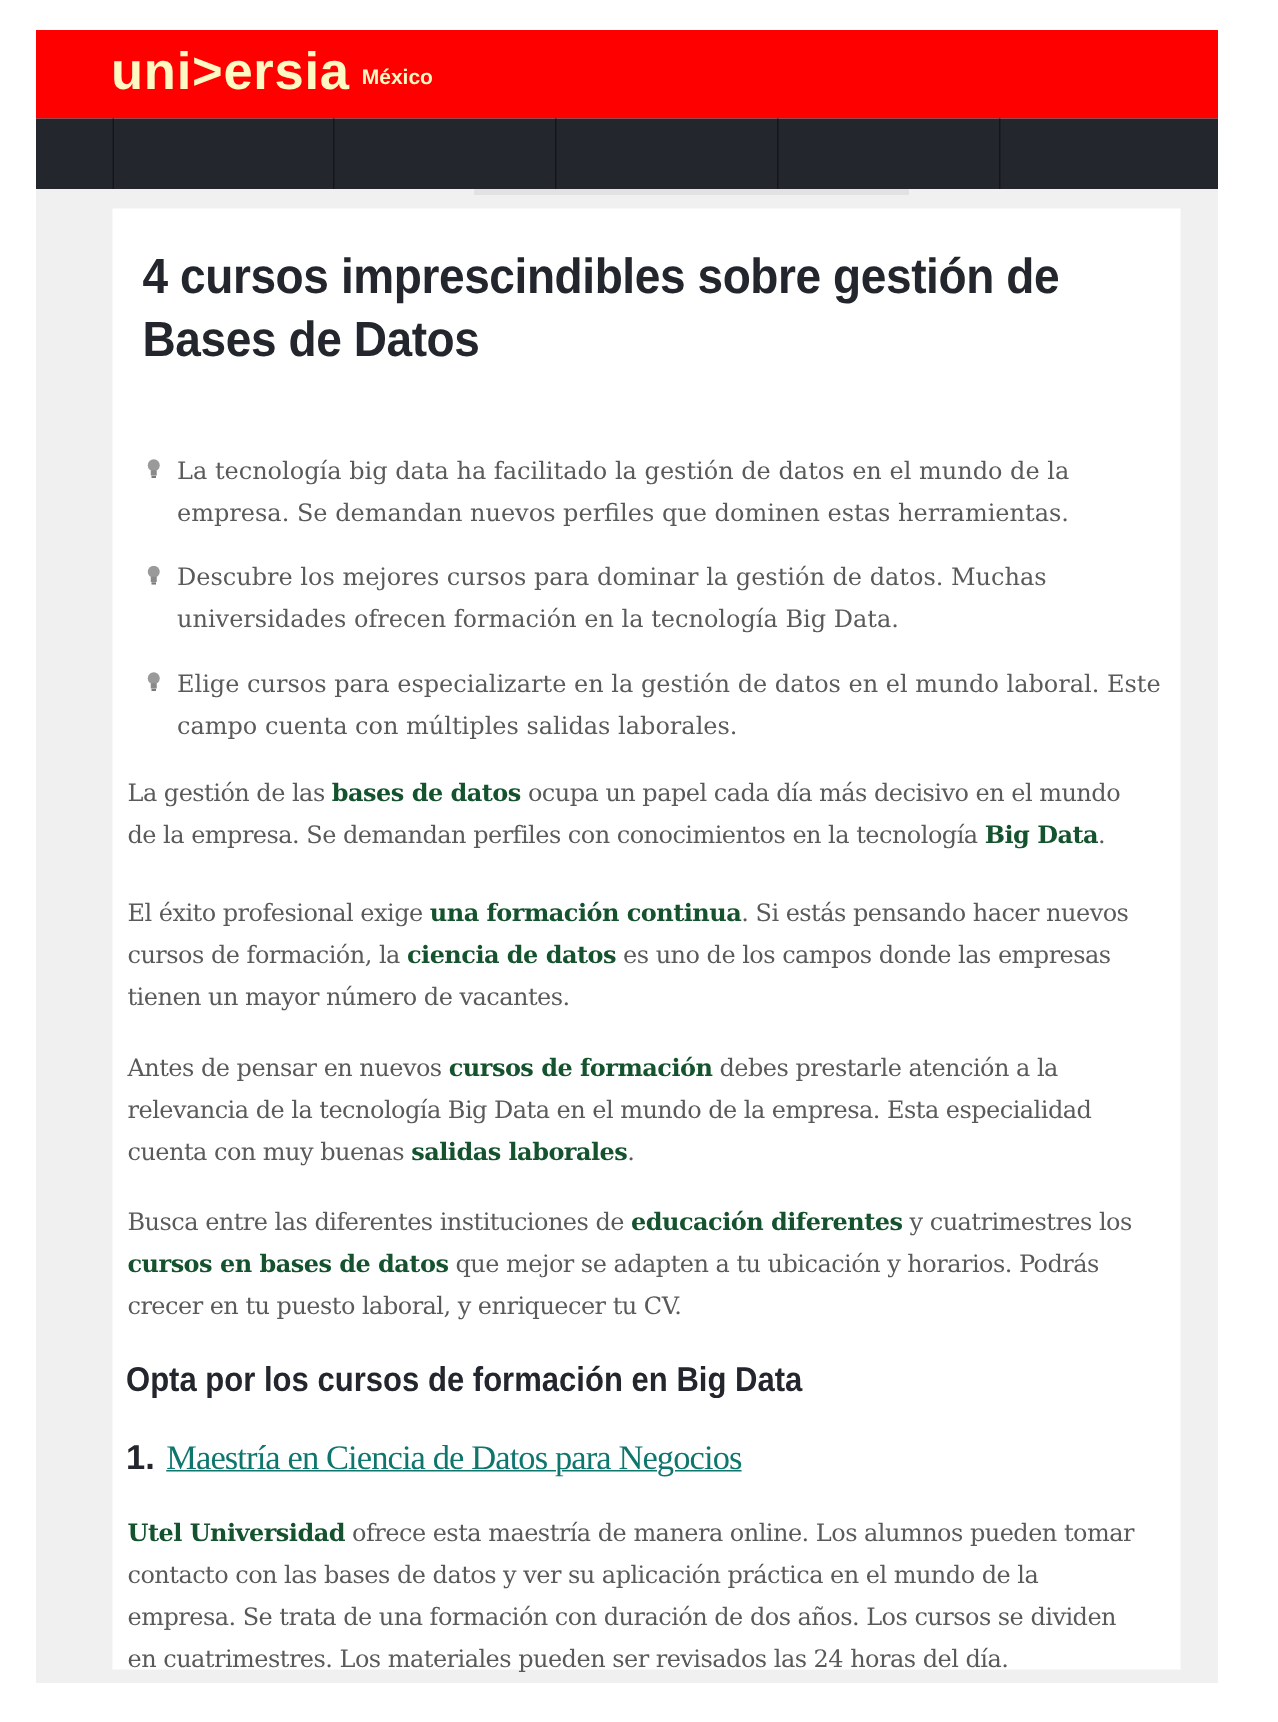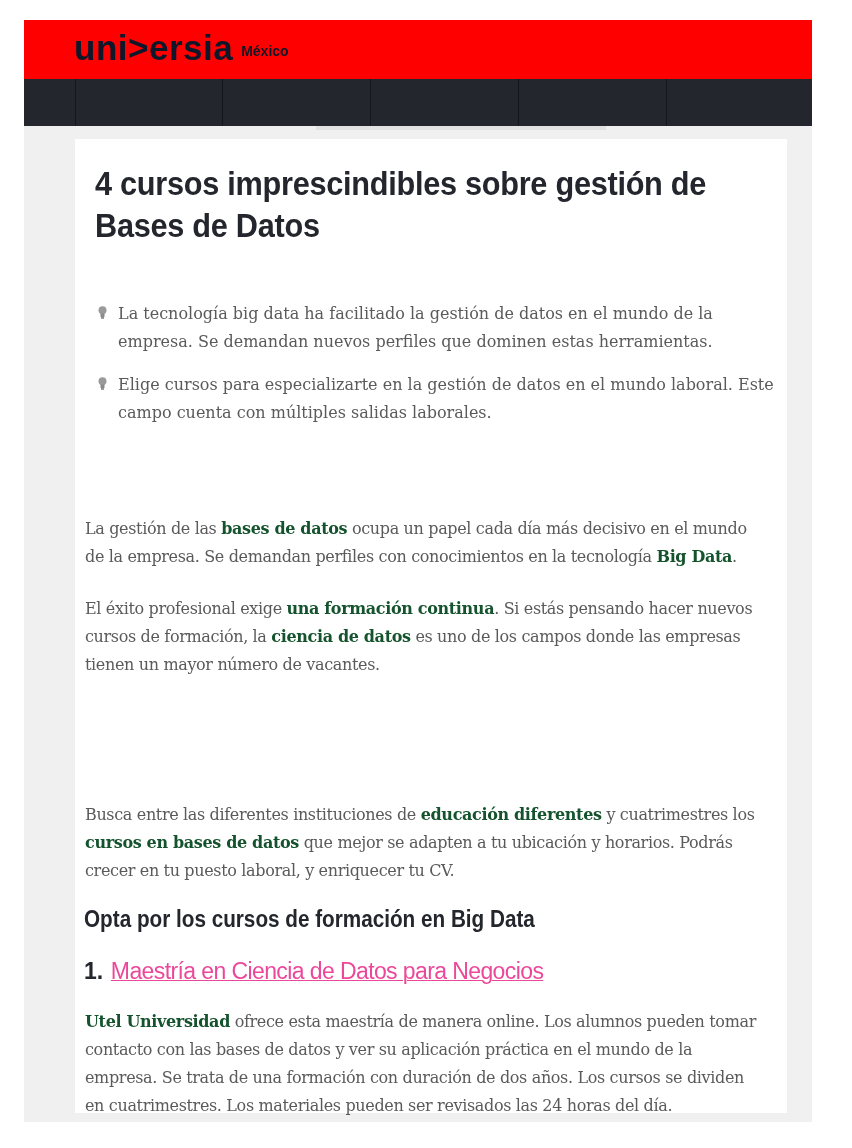--- a/index.html
+++ b/index.html
@@ -10,21 +10,21 @@
     .frame {
       position:absolute; left:24px; top:20px; width:788px; height:1102px;
       background:#f0f0f0;
     }
     .header {
       position:absolute; left:24px; top:20px; width:788px; height:59px;
       background:#ff0000;
     }
     .logo {
       position:absolute; left:50px; top:8px; height:40px; display:flex; align-items:flex-end;
-      color:#0f172a;
+      color:#fef9c3;
     }
     .logo-main {
       font-family:"Liberation Sans", sans-serif; font-weight:700; font-size:35px; letter-spacing:0.5px;
       line-height:40px; text-transform:lowercase;
     }
     .logo-country {
       font-family:"Liberation Sans", sans-serif; font-weight:700; font-size:14px; margin-left:8px;
       margin-bottom:9px;
     }
     .nav {
@@ -74,22 +74,22 @@
       color:#24262d; transform:scaleX(0.9); transform-origin:left top;
     }
     .course-heading {
       position:absolute; left:9px; top:815px; margin:0; font-weight:400; font-size:24px; line-height:34px;
       color:#24262d; white-space:nowrap;
     }
     .course-num {
       font-family:"Liberation Sans", sans-serif; font-weight:700; font-size:23px;
     }
     .course-link {
-      color:#ec4899; text-decoration:underline; text-decoration-thickness:1px;
-      font-family:Liberation Sans, sans-serif; font-size:23px; letter-spacing:-0.6px;
+      color:#0f766e; text-decoration:underline; text-decoration-thickness:1px;
+      font-family:Liberation Serif, serif; font-size:23px; letter-spacing:-0.6px;
     }
     .p5 { top:869px; }
   </style>
 </head>
 <body>
 
 <div class="frame"></div>
 
 <header class="header">
   <a class="logo">
@@ -119,28 +119,37 @@
         <rect x="3" y="11.2" width="3" height="1.5" fill="#7a7a7a"></rect>
       </svg>
       <span>La tecnología big data ha facilitado la gestión de datos en el mundo de la empresa. Se demandan nuevos perfiles que dominen estas herramientas.</span>
     </li>
     <li class="bullet">
       <svg class="bullet-icon" viewBox="0 0 9 13">
         <circle cx="4.5" cy="4.2" r="4" fill="#9a9a9a"></circle>
         <rect x="2.5" y="7.5" width="4" height="3.5" fill="#8a8a8a"></rect>
         <rect x="3" y="11.2" width="3" height="1.5" fill="#7a7a7a"></rect>
       </svg>
+      <span>Descubre los mejores cursos para dominar la gestión de datos. Muchas universidades ofrecen formación en la tecnología Big Data.</span>
+    </li>
+    <li class="bullet">
+      <svg class="bullet-icon" viewBox="0 0 9 13">
+        <circle cx="4.5" cy="4.2" r="4" fill="#9a9a9a"></circle>
+        <rect x="2.5" y="7.5" width="4" height="3.5" fill="#8a8a8a"></rect>
+        <rect x="3" y="11.2" width="3" height="1.5" fill="#7a7a7a"></rect>
+      </svg>
       <span>Elige cursos para especializarte en la gestión de datos en el mundo laboral. Este campo cuenta con múltiples salidas laborales.</span>
     </li>
   </ul>
 
   <p class="body p1"><span>La gestión de las </span><b>bases de datos</b><span> ocupa un papel cada día más decisivo en el mundo de la empresa. Se demandan perfiles con conocimientos en la tecnología </span><b>Big Data</b><span>.</span></p>
 
   <p class="body p2"><span>El éxito profesional exige </span><b>una formación continua</b><span>. Si estás pensando hacer nuevos cursos de formación, la </span><b>ciencia de datos</b><span> es uno de los campos donde las empresas tienen un mayor número de vacantes.</span></p>
 
+  <p class="body p3"><span>Antes de pensar en nuevos </span><b>cursos de formación</b><span> debes prestarle atención a la relevancia de la tecnología Big Data en el mundo de la empresa. Esta especialidad cuenta con muy buenas </span><b>salidas laborales</b><span>.</span></p>
 
   <p class="body p4"><span>Busca entre las diferentes instituciones de </span><b>educación diferentes</b><span> y cuatrimestres los </span><b>cursos en bases de datos</b><span> que mejor se adapten a tu ubicación y horarios. Podrás crecer en tu puesto laboral, y enriquecer tu CV.</span></p>
 
   <h2 class="subheading">Opta por los cursos de formación en Big Data</h2>
 
   <h3 class="course-heading">
     <span class="course-num">1.</span>
     <a class="course-link">Maestría en Ciencia de Datos para Negocios</a>
   </h3>
 

